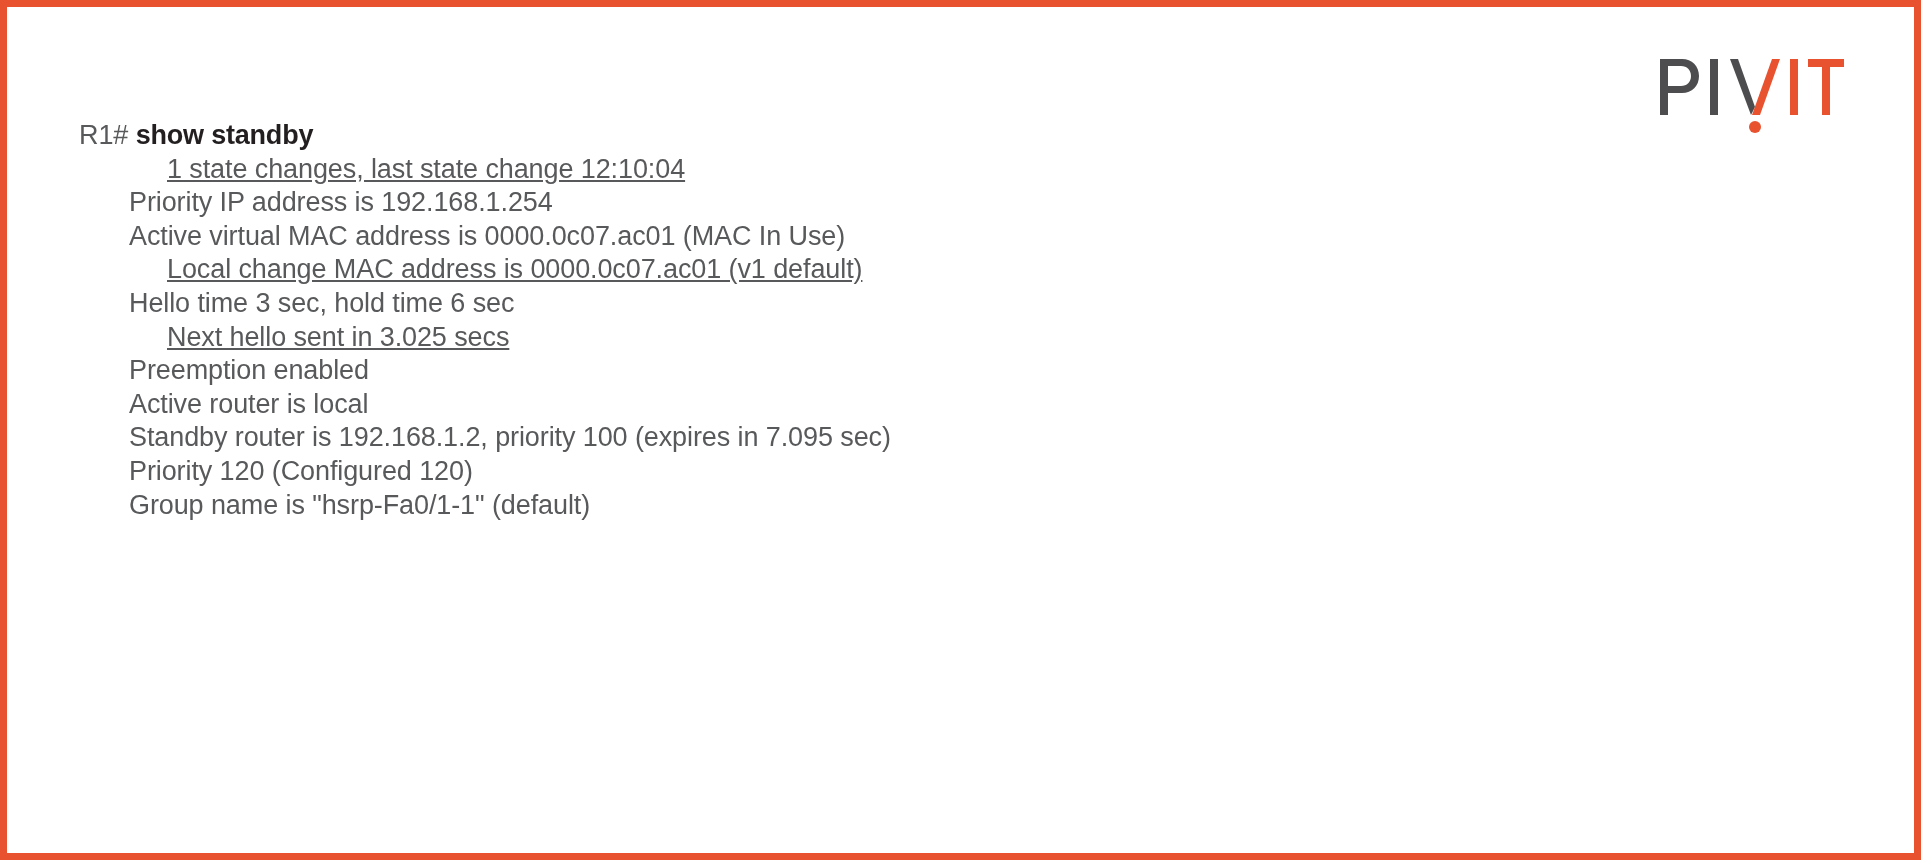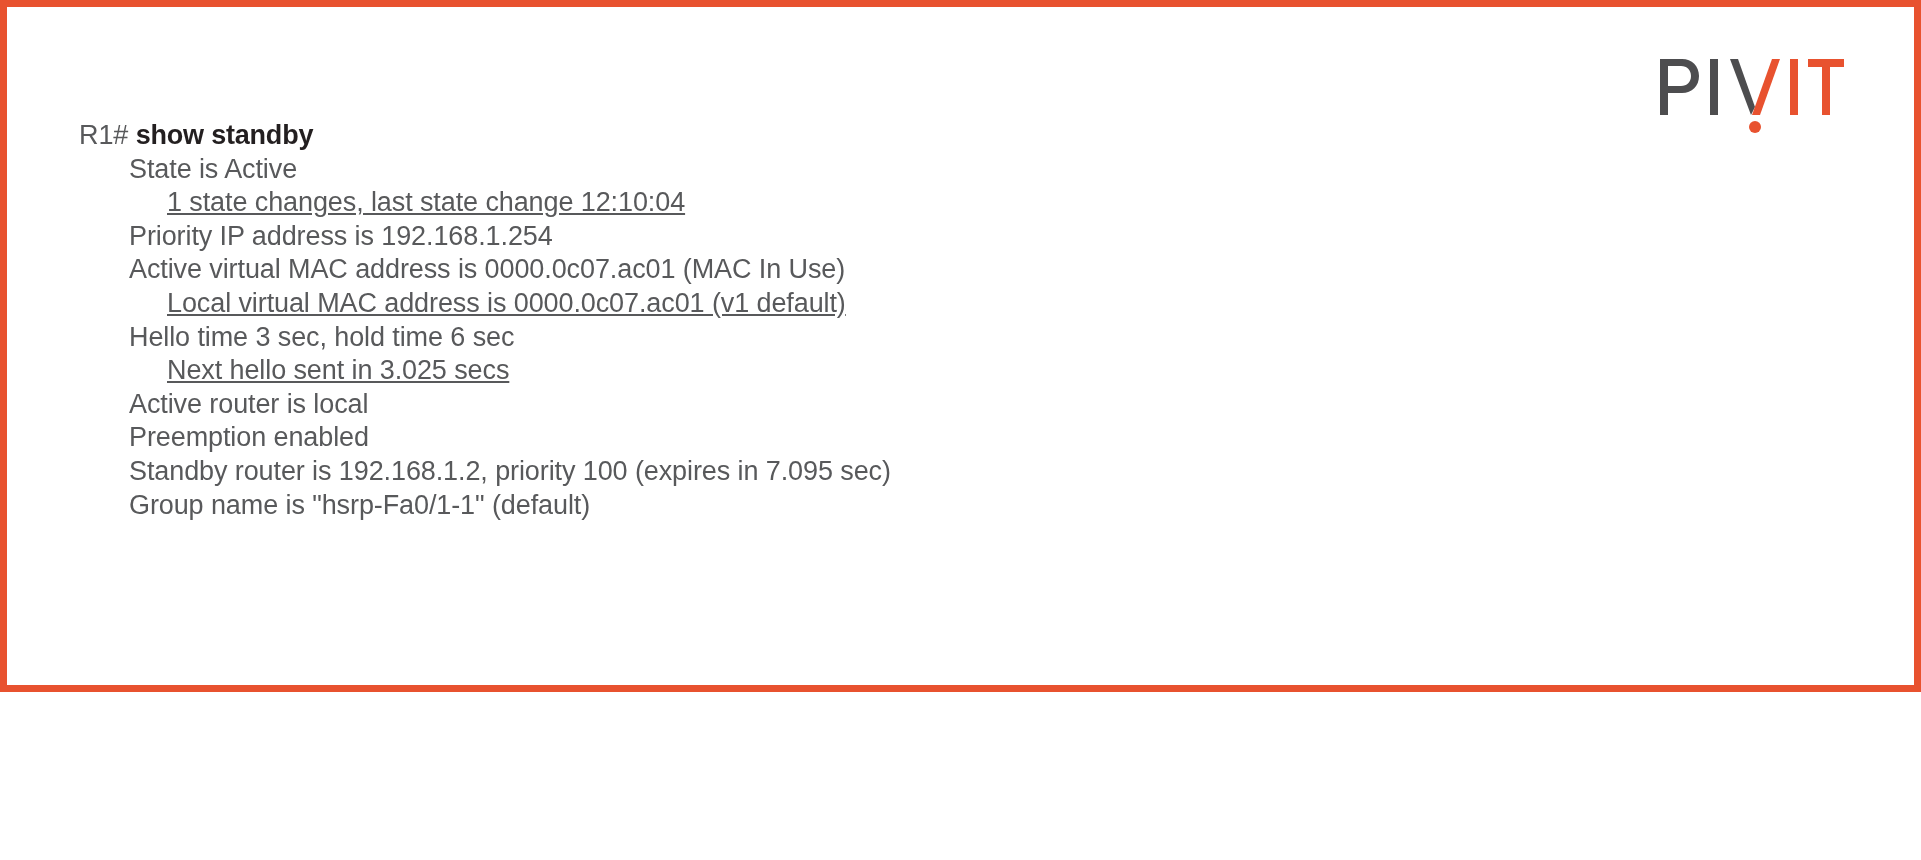--- a/index.html
+++ b/index.html
@@ -11,21 +11,21 @@
     width: 1921px;
     height: 860px;
     background: #ffffff;
     font-family: "Liberation Sans", sans-serif;
     overflow: hidden;
   }
 
   #slide {
     position: relative;
     width: 1921px;
-    height: 692px;
+    height: 860px;
     box-sizing: border-box;
     background: #ffffff;
     border: 7px solid #E8522F;
   }
 
   
   .logo {
     position: absolute;
     top: 46px;
     right: 70px;
@@ -91,27 +91,27 @@
 
       <rect x="150" y="6" width="36" height="8" fill="#E8522F"></rect>
       <rect x="164" y="6" width="8" height="56" fill="#E8522F"></rect>
     </svg>
   </div>
 
   <div class="output">
 
     <div class="line indent-0 prompt-line"><span class="prompt-text">R1#</span><span class="prompt-text"> </span><span class="cmd-text">show standby</span></div>
 
-    <div class="line indent-1">State is Active</div>
     <div class="line indent-2">1 state changes, last state change 12:10:04</div>
     <div class="line indent-1">Priority IP address is 192.168.1.254</div>
     <div class="line indent-1">Active virtual MAC address is 0000.0c07.ac01 (MAC In Use)</div>
-    <div class="line indent-2">Local virtual MAC address is 0000.0c07.ac01 (v1 default)</div>
+    <div class="line indent-2">Local change MAC address is 0000.0c07.ac01 (v1 default)</div>
     <div class="line indent-1">Hello time 3 sec, hold time 6 sec</div>
     <div class="line indent-2">Next hello sent in 3.025 secs</div>
+    <div class="line indent-1">Preemption enabled</div>
     <div class="line indent-1">Active router is local</div>
-    <div class="line indent-1">Preemption enabled</div>
     <div class="line indent-1">Standby router is 192.168.1.2, priority 100 (expires in 7.095 sec)</div>
+    <div class="line indent-1">Priority 120 (Configured 120)</div>
     <div class="line indent-1">Group name is "hsrp-Fa0/1-1" (default)</div>
 
   </div>
 
 </div>
 
 </body></html>

